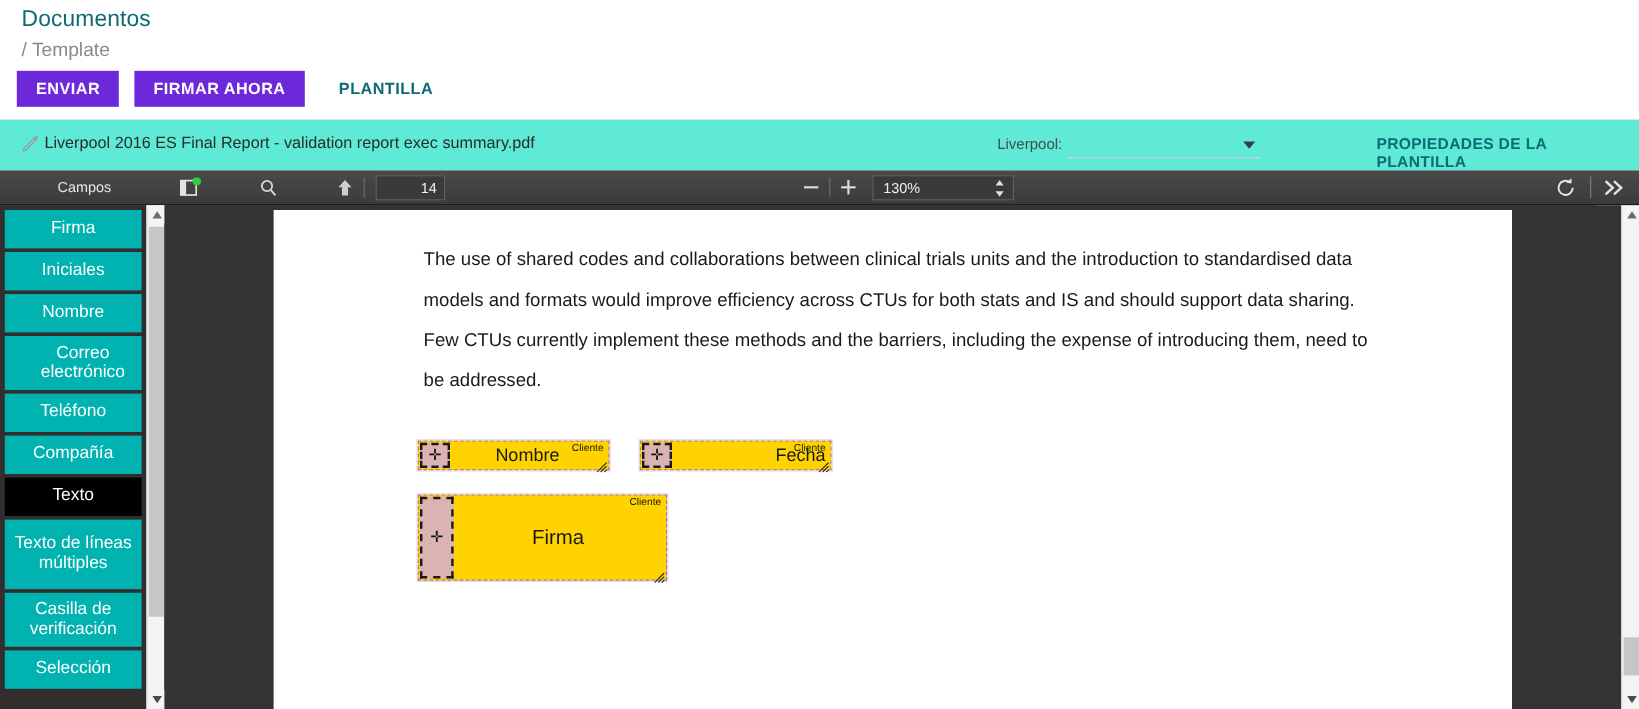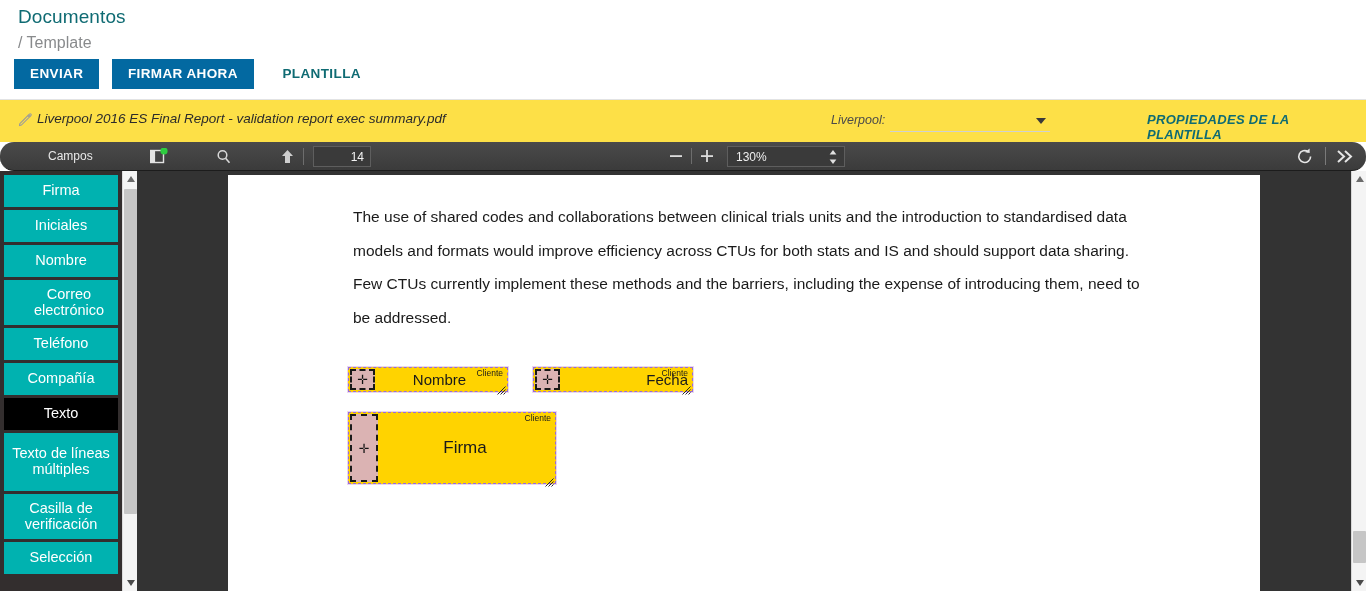--- a/index.html
+++ b/index.html
@@ -24,21 +24,21 @@
     font-size: 19px; color: #0f6b73;
     letter-spacing: .1px;
   }
   .breadcrumb-tmpl {
     position: absolute; left: 18px; top: 34px;
     font-size: 16px; color: #888a8c;
   }
   .btn-row { position: absolute; left: 14px; top: 59px; height: 30px; }
   .btn-primary {
     display: inline-block;
-    background: #0369a1;
+    background: #6d28d9;
     color: #ffffff;
     border: none;
     height: 30px;
     padding: 0 16px;
     font-size: 13.5px;
     font-weight: bold;
     letter-spacing: .4px;
     vertical-align: top;
     cursor: pointer;
     line-height: 30px;
@@ -62,22 +62,21 @@
 
   .hdr-divider {
     position: absolute; left: 0; top: 99px;
     width: 1366px; height: 1px; background: #e2e3e4;
   }
 
   
   .filerow {
     position: absolute; left: 0; top: 100px;
     width: 1366px; height: 42px;
-    background: #fde047;
-    font-style: italic;
+    background: #5eead4;
   }
   .pencil-icon {
     position: absolute; left: 18px; top: 12px;
     width: 15px; height: 15px;
   }
   .filename {
     position: absolute; left: 37px; top: 11px;
     font-size: 13.5px; color: #2b2b2b;
     white-space: nowrap;
   }
@@ -104,21 +103,20 @@
     color: #0f6b73; letter-spacing: .3px;
     cursor: pointer;
   }
 
   
   .toolbar {
     position: absolute; left: 0; top: 142px;
     width: 1366px; height: 29px;
     background: linear-gradient(#4a4a4a, #3b3b3b);
     border-bottom: 1px solid #1c1c1c;
-    border-radius: 14px;
   }
   .tb-campos {
     position: absolute; left: 48px; top: 7px;
     font-size: 12px; color: #e8e8e8;
   }
   .tb-panel-icon {
     position: absolute; left: 150px; top: 6px;
     width: 18px; height: 17px; cursor: pointer;
   }
   .tb-search-icon {

